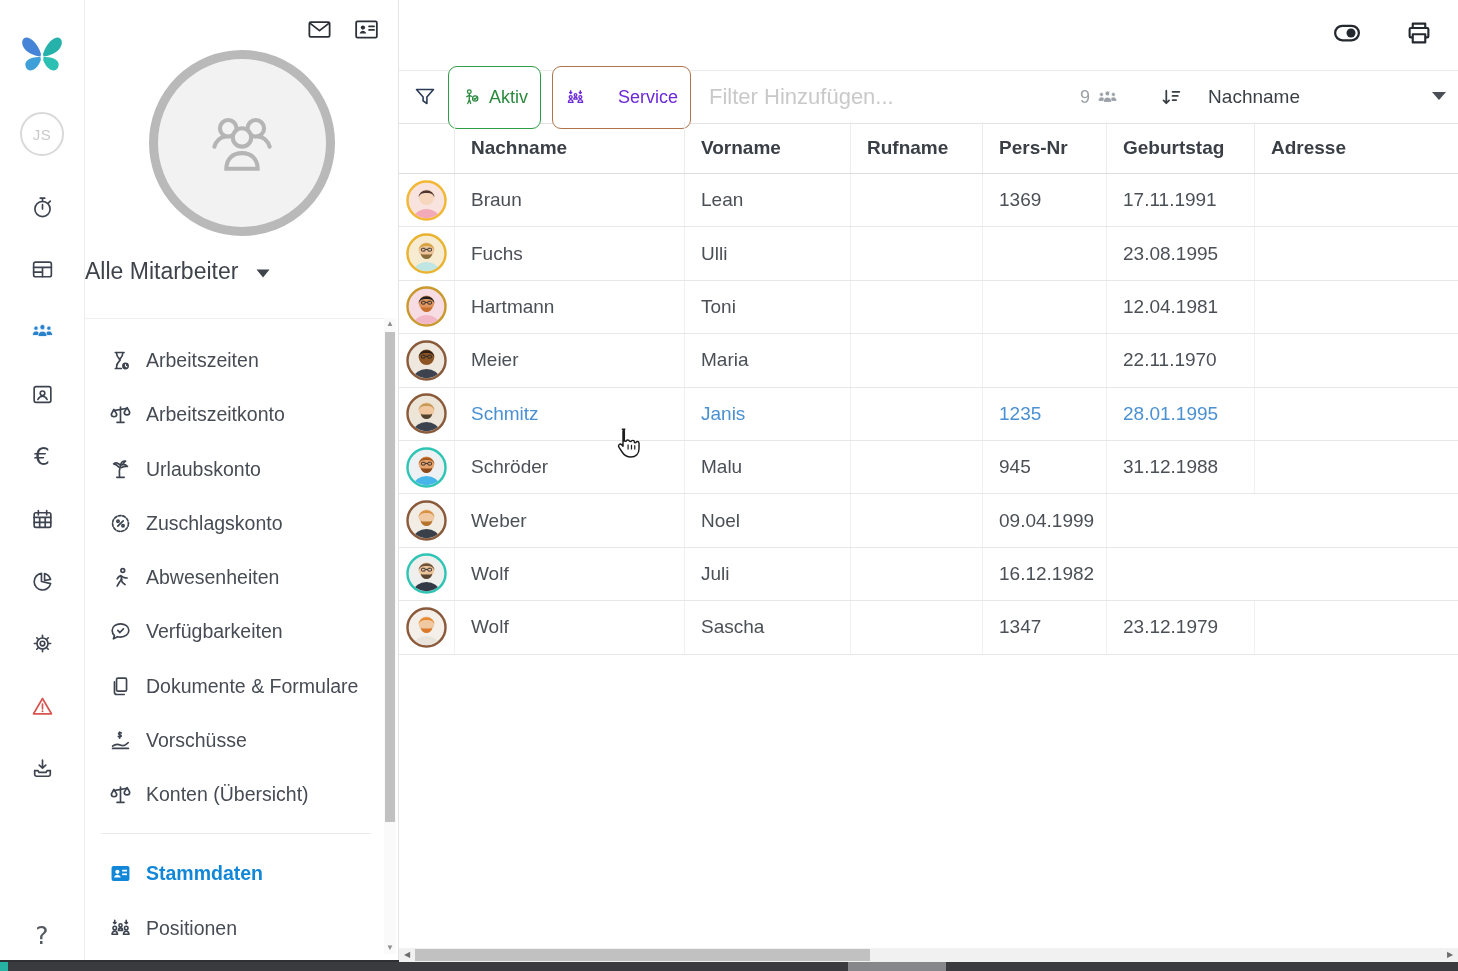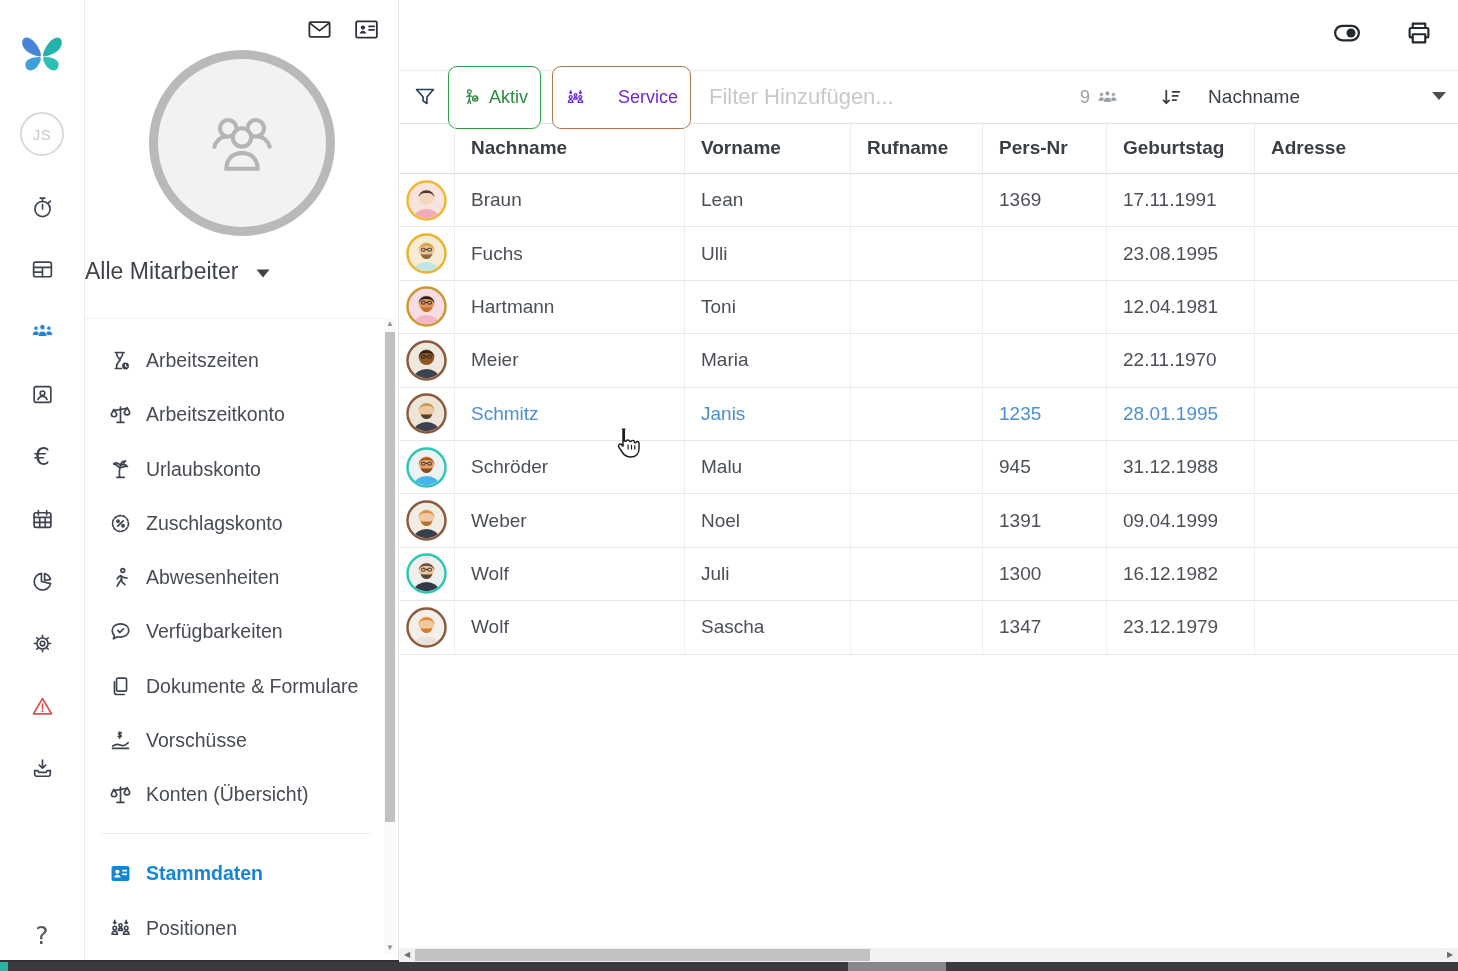--- a/index.html
+++ b/index.html
@@ -561,21 +561,20 @@
       <circle cx="22" cy="18.5" r="8.3" fill="#f0c9a2"></circle>
       <path d="M13.6 18.5a8.4 7.6 0 0 1 16.8 0c-1.4-3.4-3-4.6-8.4-4.6s-7 1.2-8.4 4.6z" fill="#d89042"></path>
       <path d="M16 20.5a6 6 0 0 0 12 0l-1.5 1h-9z" fill="#b5722a" transform="translate(0,1.5)"></path>
     </g>
               </svg>
             </span>
           </div>
           <div class="td">Weber</div>
           <div class="td">Noel</div>
           <div class="td"></div>
-          <div class="td">1391</div>
           <div class="td">09.04.1999</div>
           <div class="td"></div>
         </div>
         <div class="trow">
           <div class="td av">
             <span>
               <svg class="avatar" viewBox="0 0 44 44">
     <circle cx="22" cy="22" r="20.4" fill="#efefed" stroke="#2fc5b5" stroke-width="2.6"></circle>
     <clipPath id="c8">
                   <circle cx="22" cy="22" r="19"></circle>
@@ -590,21 +589,20 @@
                     <rect x="23.4" y="16.4" width="4" height="3" rx="1"></rect>
                     <path d="M20.6 17.6h2.8"></path>
                   </g>
     </g>
               </svg>
             </span>
           </div>
           <div class="td">Wolf</div>
           <div class="td">Juli</div>
           <div class="td"></div>
-          <div class="td">1300</div>
           <div class="td">16.12.1982</div>
           <div class="td"></div>
         </div>
         <div class="trow">
           <div class="td av">
             <span>
               <svg class="avatar" viewBox="0 0 44 44">
     <circle cx="22" cy="22" r="20.4" fill="#f4efe8" stroke="#8a5a3b" stroke-width="2.6"></circle>
     <clipPath id="c9">
                   <circle cx="22" cy="22" r="19"></circle>

